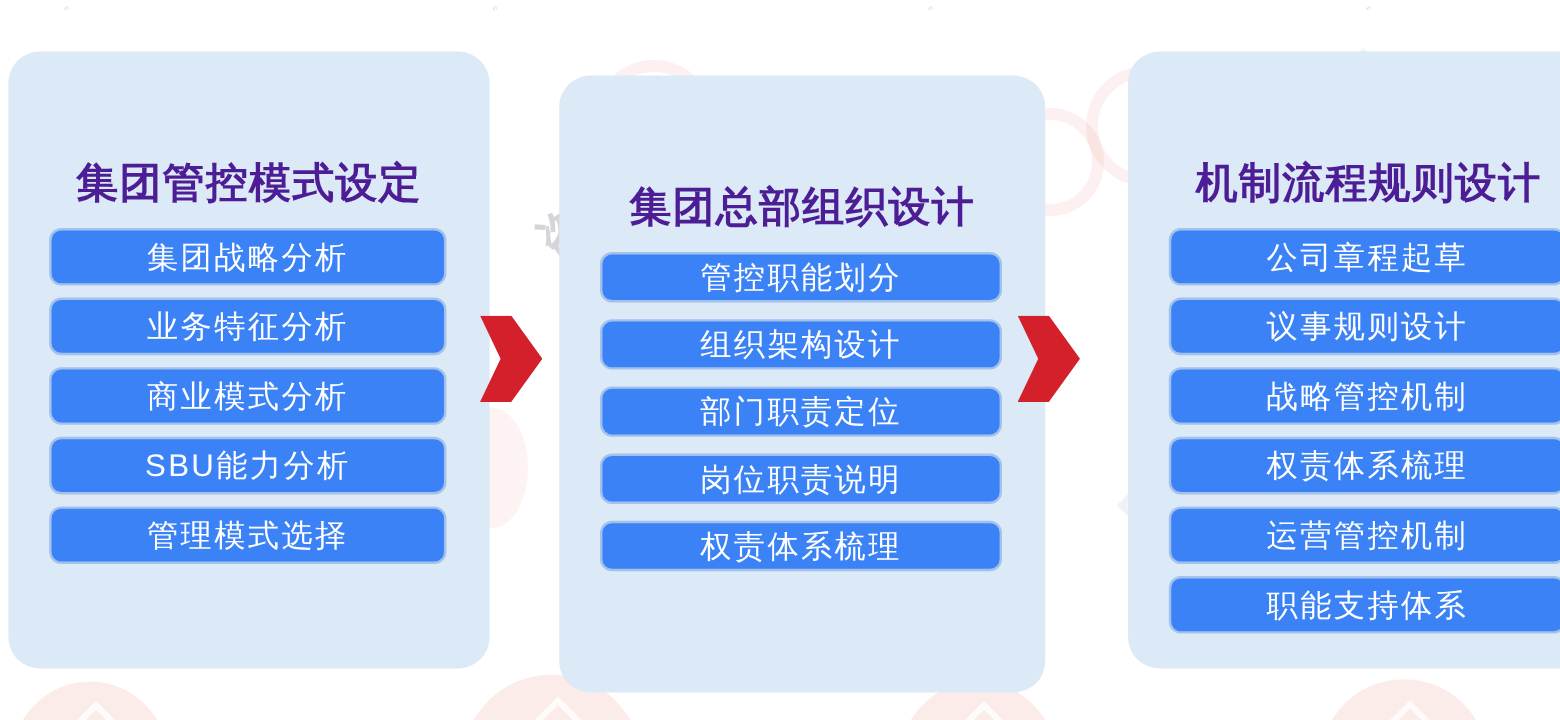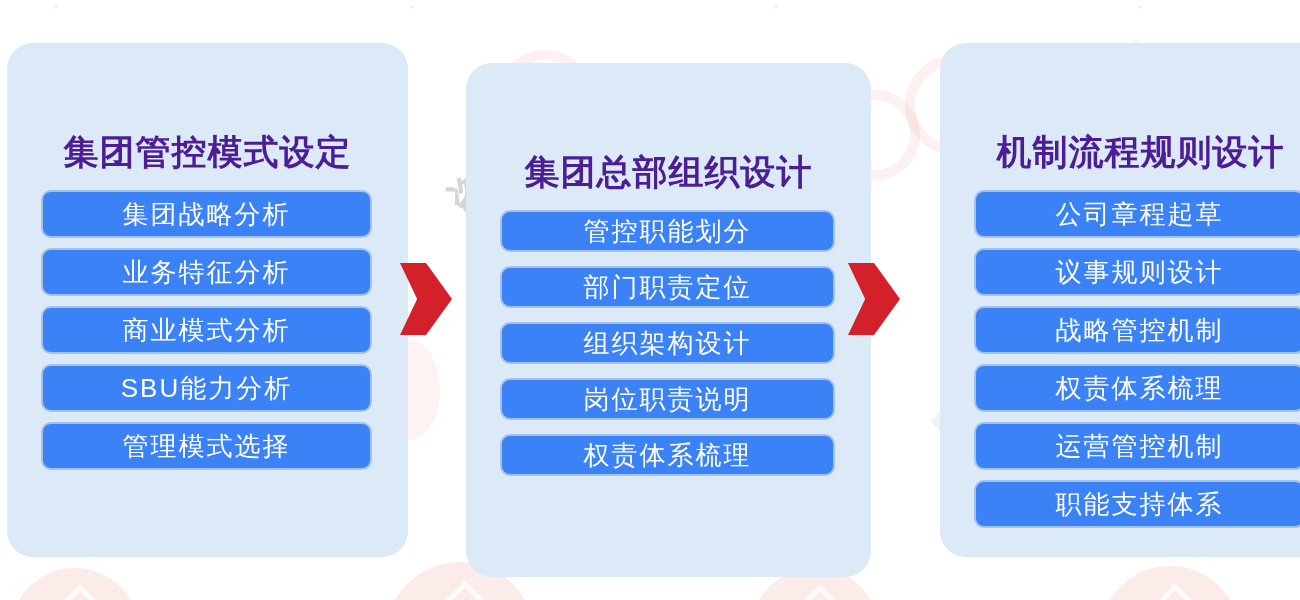--- a/index.html
+++ b/index.html
@@ -108,22 +108,22 @@
     <div class="step">管理模式选择</div>
   </div>
 </div>
 
 <div class="flow-arrow arrow-1"></div>
 
 <div class="panel panel-2">
   <div class="panel-title">集团总部组织设计</div>
   <div class="items five">
     <div class="step">管控职能划分</div>
+    <div class="step">组织架构设计</div>
     <div class="step">部门职责定位</div>
-    <div class="step">组织架构设计</div>
     <div class="step">岗位职责说明</div>
     <div class="step">权责体系梳理</div>
   </div>
 </div>
 
 <div class="flow-arrow arrow-2"></div>
 
 <div class="panel panel-3">
   <div class="panel-title">机制流程规则设计</div>
   <div class="items six">

